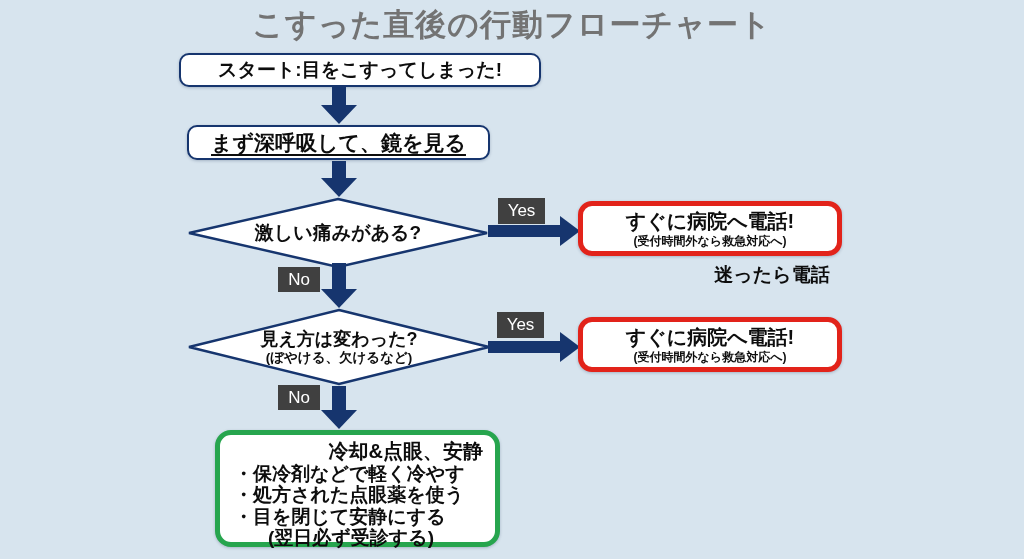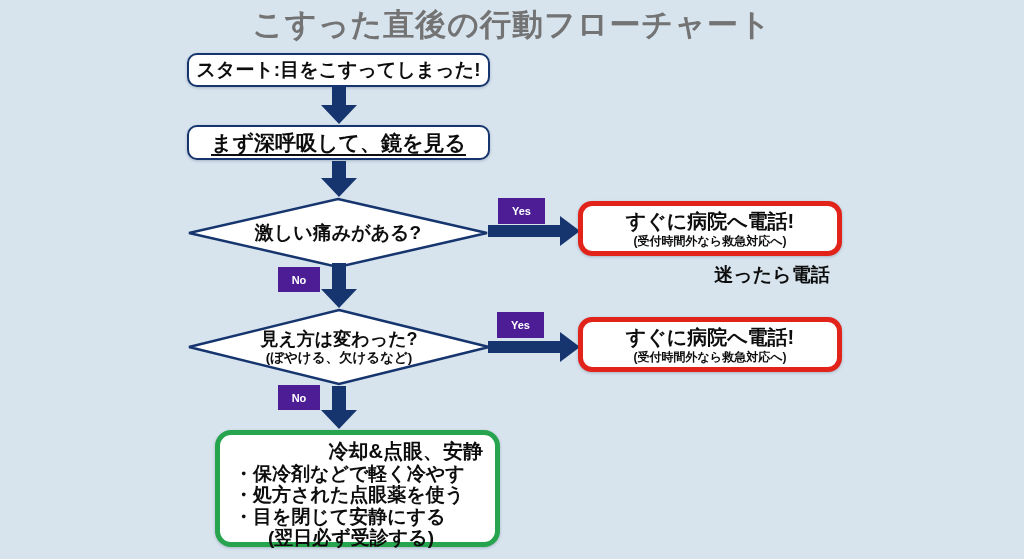--- a/index.html
+++ b/index.html
@@ -21,21 +21,21 @@
   }
 
   .node {
     background:#ffffff;
     border:2.5px solid #16356e;
     border-radius:10px;
     display:flex; align-items:center; justify-content:center;
     font-weight:bold;
     box-shadow:0 1px 3px rgba(20,40,80,.25);
   }
-  .start-node  { left:187px; top:53px;  width:303px; height:34px; font-size:19px; }
+  .start-node  { left:179px; top:53px;  width:362px; height:34px; font-size:19px; }
   .step-node   { left:187px; top:125px; width:303px; height:35px; font-size:21px;text-align:right; }
   .step-node .u { text-decoration:underline; text-underline-offset:4px; }
 
   
   .va { display:flex; flex-direction:column; align-items:center; width:36px; }
   .va-shaft { width:14px; background:#16356e; flex:1; }
   .va-head  { width:0; height:0;
               border-left:18px solid transparent;
               border-right:18px solid transparent;
               border-top:19px solid #16356e; }
@@ -63,22 +63,22 @@
     align-items:center; justify-content:center;
     font-weight:bold; text-align:center; line-height:1.15;
   }
   .d1 { left:186px; top:197px; width:304px; height:72px; }
   .d1 .q { font-size:19px; }
   .d2 { left:186px; top:308px; width:306px; height:78px; }
   .d2 .q { font-size:18px; }
   .d2 .sub { font-size:13.5px; }
 
   .tag {
-    background:#4c1d95; color:#ffffff;
-    font-weight:bold; font-size:11px;
+    background:#404040; color:#ffffff;
+    font-weight:normal; font-size:17px;
     display:flex; align-items:center; justify-content:center;
   }
   .yes1 { left:498px; top:198px; width:47px; height:26px; }
   .no1  { left:278px; top:267px; width:42px; height:25px; }
   .yes2 { left:497px; top:312px; width:47px; height:26px; }
   .no2  { left:278px; top:385px; width:42px; height:25px; }
 
   .emergency {
     background:#ffffff;
     border:5.5px solid #e2231a;

